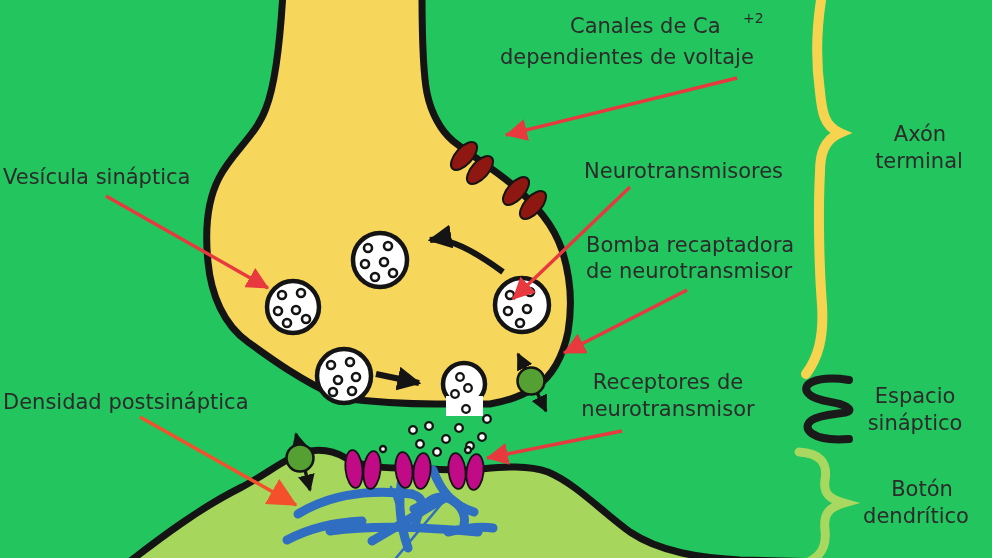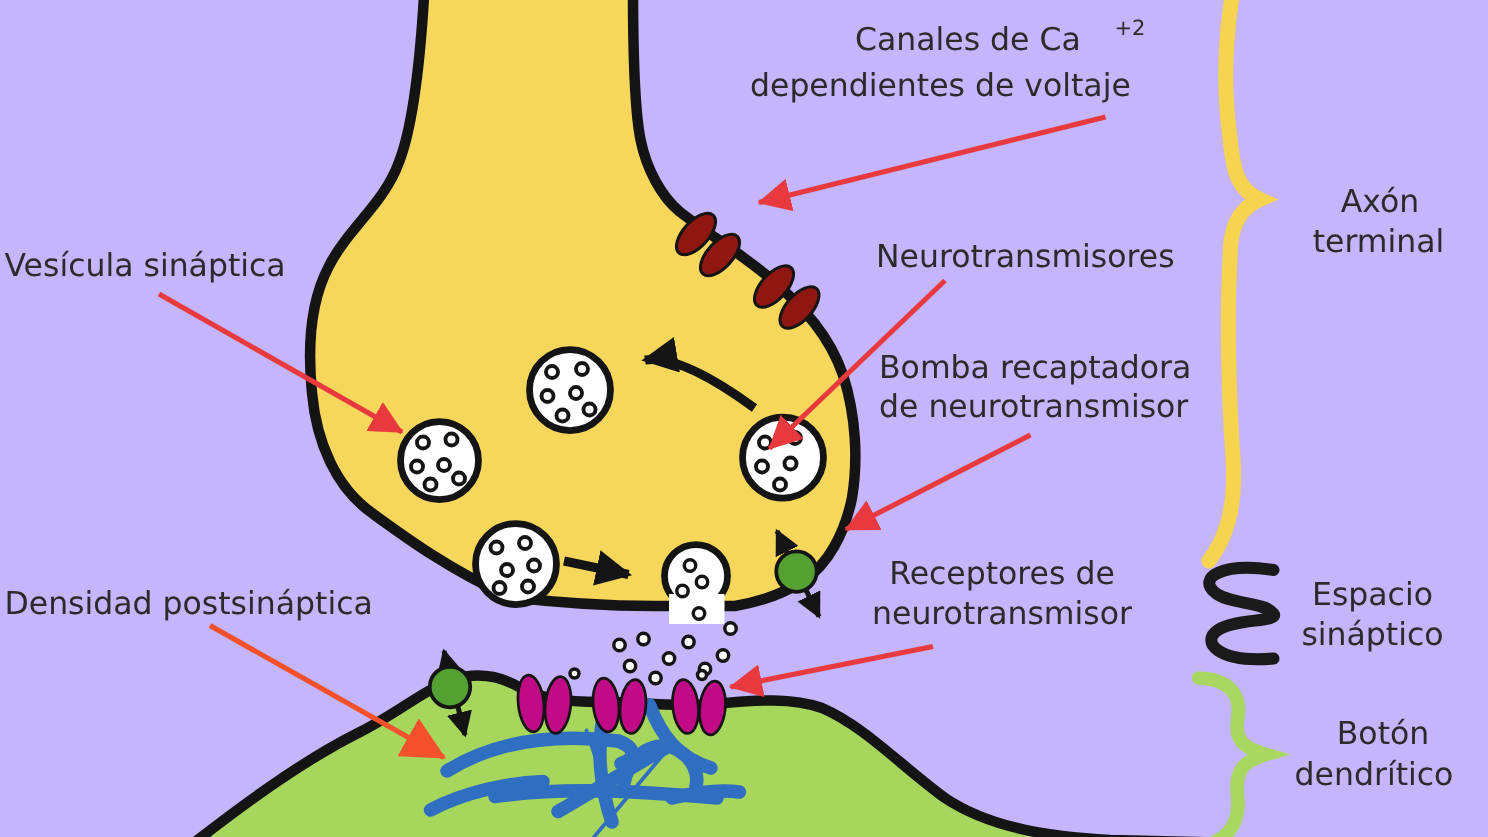--- a/index.html
+++ b/index.html
@@ -1,16 +1,16 @@
 <!DOCTYPE html>
 <html><head>
 <meta charset="utf-8">
 <style>
   html,body{margin:0;padding:0;background:#fff;}
-  .stage{position:relative;width:992px;height:558px;background:#c4b5fd;overflow:hidden;
+  .stage{position:relative;width:992px;height:558px;background:#22c55e;overflow:hidden;
          font-family:"DejaVu Sans","Liberation Sans",sans-serif;}
   .stage svg{position:absolute;left:0;top:0;}
   text{fill:#2b2b2b;font-family:"DejaVu Sans","Liberation Sans",sans-serif;font-size:21px;}
   text.sup{font-size:14px;}
 </style>
 </head>
 <body>
 
 <div class="stage">
 <svg width="992" height="558" viewBox="0 0 992 558">

